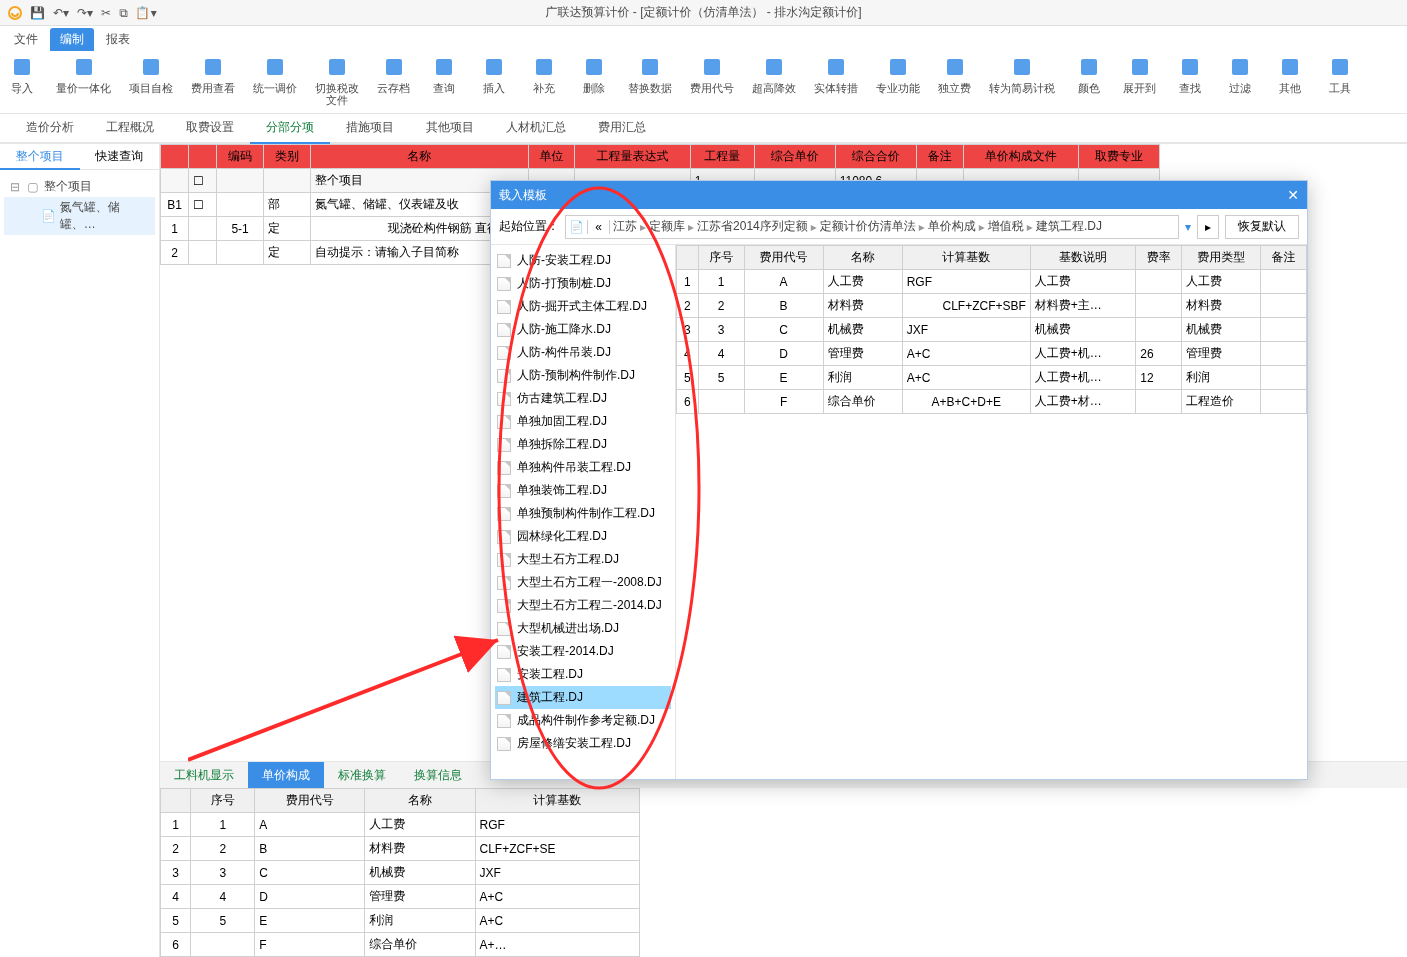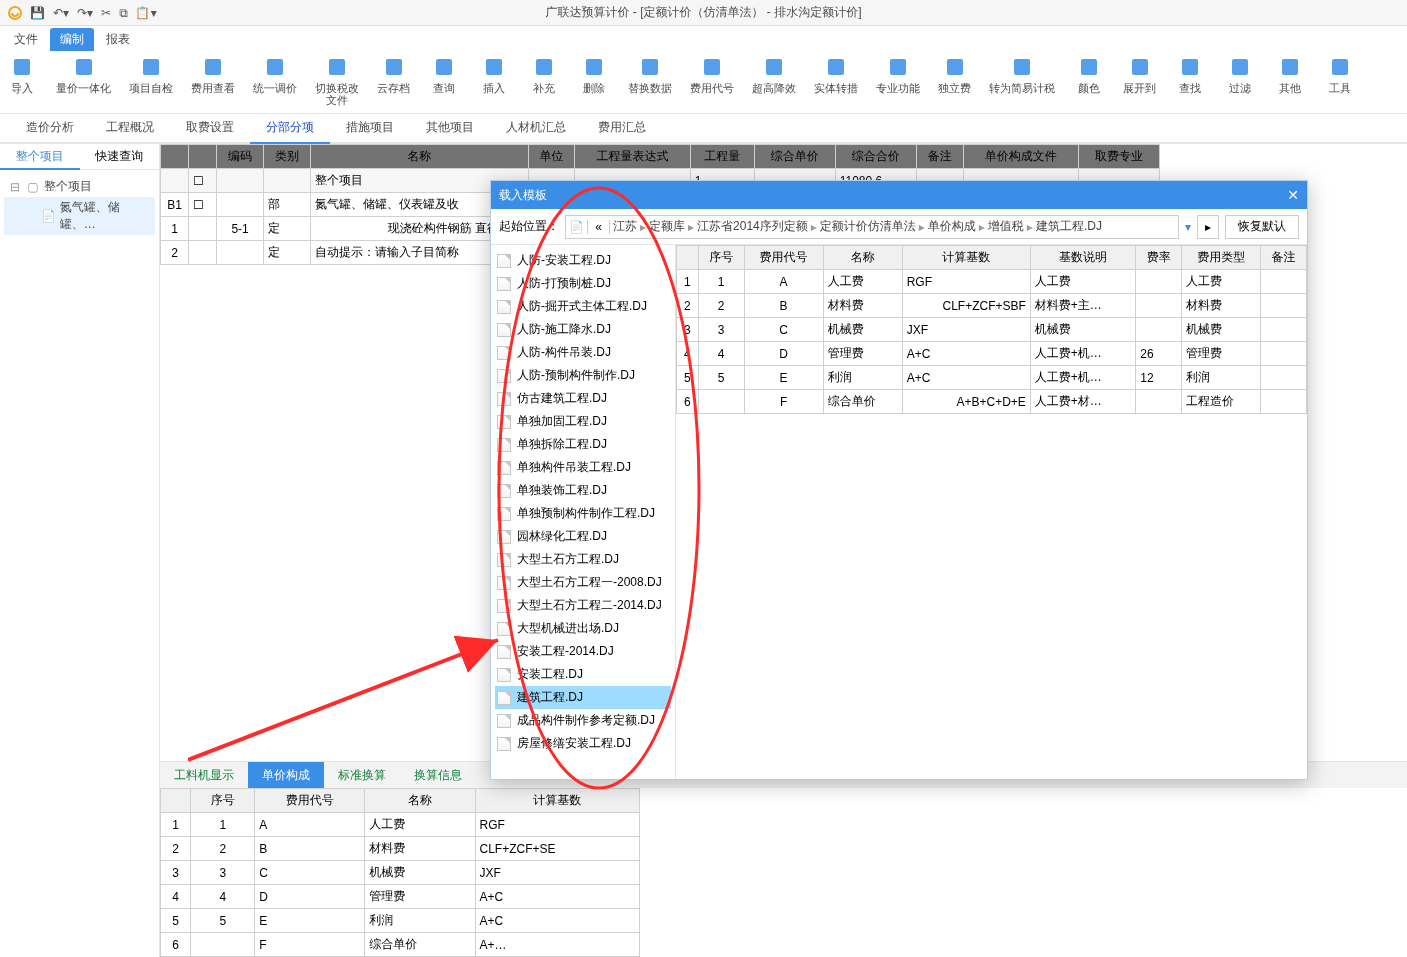--- a/index.html
+++ b/index.html
@@ -11,35 +11,35 @@
 .win-title{position:absolute;left:50%;transform:translateX(-50%);color:#4c4c4c}
 .menubar{height:26px;display:flex;align-items:center;padding:0 4px;gap:2px}
 .menub{padding:3px 10px;color:#4c4c4c;cursor:pointer}
 .menub.active{background:#3a8ee6;color:#fff;border-radius:3px 3px 0 0}
 .ribbon{height:62px;border-bottom:1px solid #e5e5e5;display:flex;align-items:flex-start;padding:2px 6px;gap:18px;background:#fff}
 .rbtn{display:flex;flex-direction:column;align-items:center;gap:2px;cursor:pointer;color:#4c4c4c;min-width:32px}
 .rico{width:26px;height:26px;display:flex;align-items:center;justify-content:center;color:#3a8ee6}
 .rtxt{font-size:11px;text-align:center;line-height:1.1}
 .tabbar{height:30px;border-bottom:2px solid #e5e5e5;display:flex;padding:0 10px;align-items:flex-end}
 .tab{padding:6px 16px;color:#4c4c4c;cursor:pointer;border-bottom:2px solid transparent;margin-bottom:-2px}
-.tab.active{color:#1d4ed8;border-bottom-color:#3a8ee6}
+.tab.active{color:#15803d;border-bottom-color:#3a8ee6}
 .main{display:flex;height:calc(100% - 144px)}
 .sidebar{width:160px;border-right:1px solid #e5e5e5;display:flex;flex-direction:column}
 .sb-tabs{display:flex;height:26px;border-bottom:1px solid #e5e5e5}
 .sb-tab{flex:1;text-align:center;line-height:25px;cursor:pointer;background:#fff}
 .sb-tab.active{background:#fff;border-bottom:2px solid #3a8ee6;color:#3a8ee6;margin-bottom:-1px}
 .tree{padding:6px 4px;font-size:12px;color:#4c4c4c}
 .tree .node{display:flex;align-items:center;gap:4px;padding:2px;cursor:pointer}
 .tree .node.sel{background:#e6f3ff}
 .tree .ic{width:14px;text-align:center;color:#999}
 .content{flex:1;display:flex;flex-direction:column;position:relative;overflow:hidden}
 .grid{border-collapse:collapse}
 .grid th,.grid td{border:1px solid #d0d0d0;padding:3px 4px;text-align:center;background:#fff;height:22px}
 .grid th{background:#f0f0f0;font-weight:normal}
-.grid .bold th{background:#737373}
+.grid .bold th{background:#ef4444}
 .grid .grp td{background:#f7f7f7}
 .gridwrap{overflow:auto}
 .col-row{width:28px}
 .lowpane{border-top:1px solid #e5e5e5}
 .lp-tabs{display:flex;height:26px;background:#f3f3f3}
 .lp-tab{padding:5px 14px;cursor:pointer;color:#15803d}
 .lp-tab.active{background:#3a8ee6;color:#fff}
 .modal{position:absolute;left:490px;top:180px;width:818px;height:600px;background:#fff;border:1px solid #b7cde6;box-shadow:0 4px 20px rgba(0,0,0,.25);z-index:50;display:flex;flex-direction:column}
 .modal-title{height:28px;background:#3a8ee6;color:#fff;display:flex;align-items:center;padding:0 8px;justify-content:space-between}
 .m-close{cursor:pointer;font-size:14px}
@@ -653,21 +653,21 @@
               <td style="text-align:left">人工费+机…</td>
               <td style="text-align:left">12</td>
               <td style="text-align:left">利润</td>
               <td style="text-align:left"></td>
             </tr>
             <tr>
               <td>6</td>
               <td></td>
               <td>F</td>
               <td style="text-align:left">综合单价</td>
-              <td style="text-align:right">A+B+C+D+E</td>
+              <td style="text-align:center">A+B+C+D+E</td>
               <td style="text-align:left">人工费+材…</td>
               <td style="text-align:left"></td>
               <td style="text-align:left">工程造价</td>
               <td style="text-align:left"></td>
             </tr>
           </tbody>
         </table>
     </div>
   </div>
 </div>

